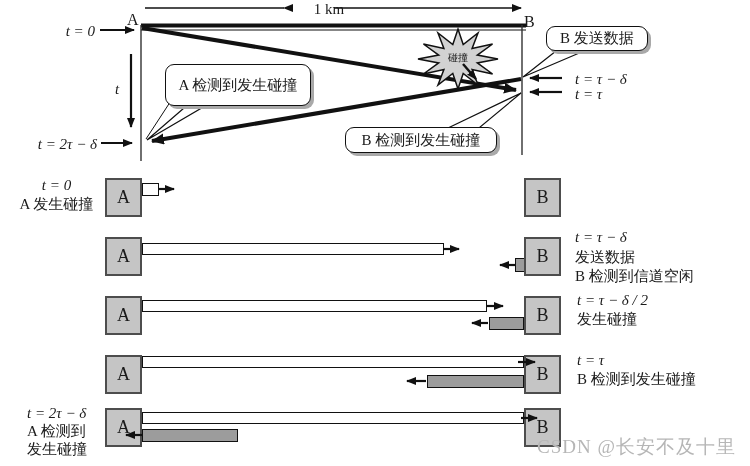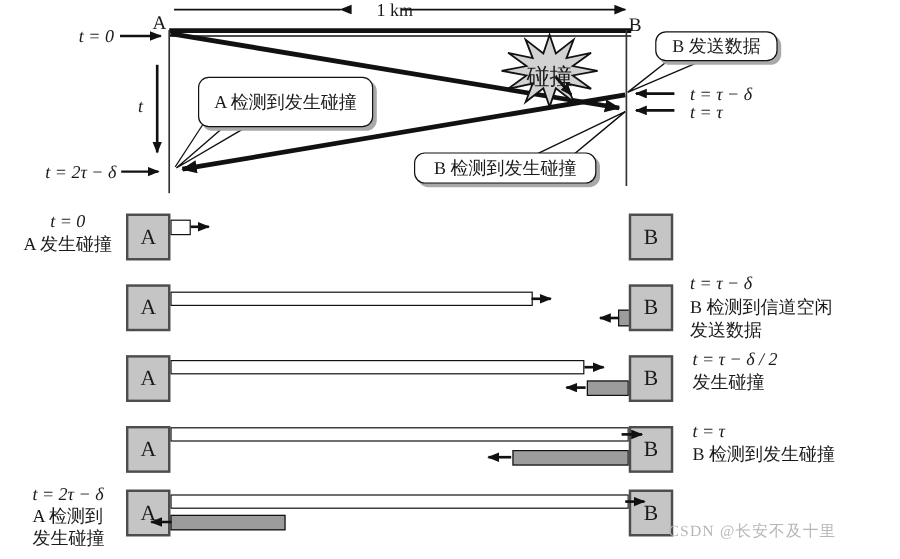--- a/index.html
+++ b/index.html
@@ -27,25 +27,25 @@
   .right{text-align:right;}
   
   .callout{
     position:absolute;z-index:3;box-sizing:border-box;
     background:#fff;border:1.6px solid #111;border-radius:9px;
     box-shadow:3px 3px 0 0 #a9a9a9;
     display:flex;align-items:center;justify-content:center;
     font-size:15px;white-space:nowrap;
   }
   .collision-lbl{
-    position:absolute;z-index:3;font-size:19px;text-align:center;
+    position:absolute;z-index:3;font-size:10px;text-align:center;
   }
   .watermark{
-    position:absolute;z-index:4;font-size:13px;letter-spacing:1px;
-    color:var(--watermark,#b6b6b6);white-space:nowrap;margin-left:20px;
+    position:absolute;z-index:4;font-size:19px;letter-spacing:1px;
+    color:var(--watermark,#b6b6b6);white-space:nowrap;
   }
 </style>
 </head>
 <body>
 
 <div class="stage">
 
   <svg width="750" height="466" viewBox="0 0 750 466">
     <defs>
       <marker id="arwB" markerUnits="userSpaceOnUse" markerWidth="14" markerHeight="12" refX="12" refY="5.5" orient="auto">
@@ -122,22 +122,22 @@
   <div class="sbox" style="left:105px;top:178px;">A</div>
   <div class="bar white" style="left:142px;top:183px;width:17px;height:13px;"></div>
   <div class="sbox" style="left:524px;top:178px;">B</div>
 
   <div class="sbox" style="left:105px;top:237px;">A</div>
   <div class="bar white" style="left:142px;top:243px;width:302px;height:12px;"></div>
   <div class="bar gray" style="left:515px;top:258px;width:11px;height:14px;"></div>
   <div class="sbox" style="left:524px;top:237px;">B</div>
   <div class="lbl" style="left:575px;top:228px;line-height:19.5px;">
     <span class="math">t = τ − δ</span>
+    <span>发送数据</span>
     <span>B 检测到信道空闲</span>
-    <span>发送数据</span>
   </div>
 
   <div class="sbox" style="left:105px;top:296px;">A</div>
   <div class="bar white" style="left:142px;top:300px;width:345px;height:12px;"></div>
   <div class="bar gray" style="left:489px;top:317px;width:35px;height:13px;"></div>
   <div class="sbox" style="left:524px;top:296px;">B</div>
   <div class="lbl" style="left:577px;top:291px;">
     <span class="math">t = τ − δ / 2</span>
     <span>发生碰撞</span>
   </div>

